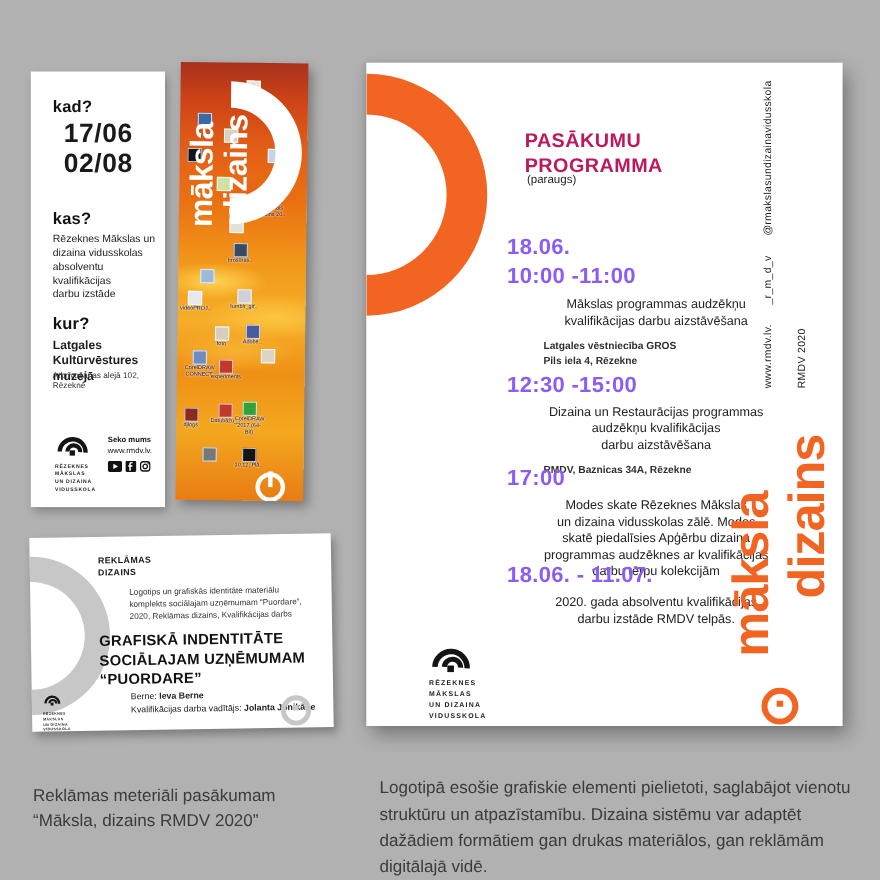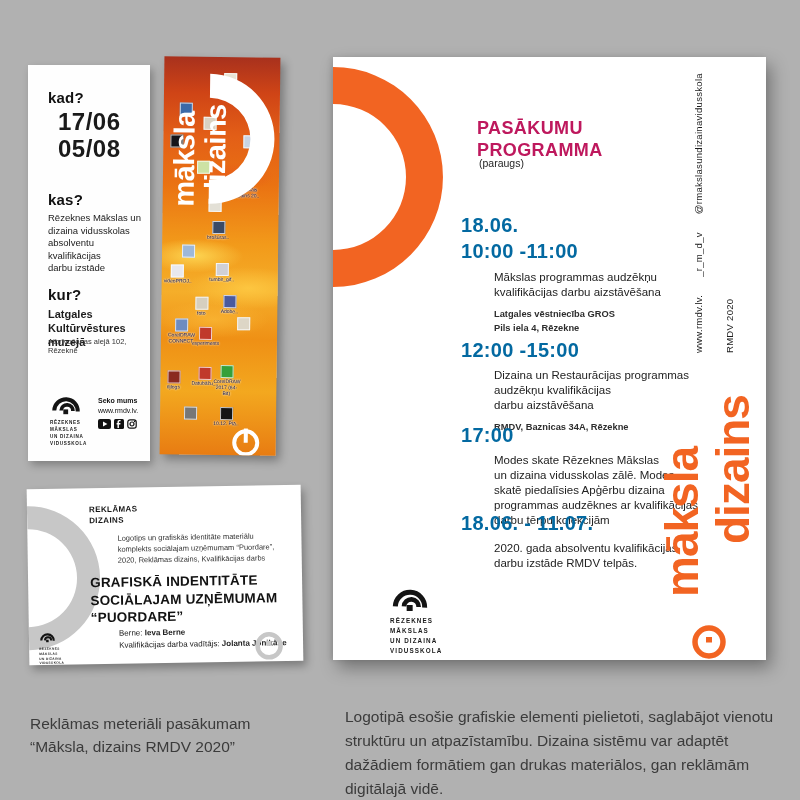--- a/index.html
+++ b/index.html
@@ -50,22 +50,22 @@
   #card-logo{left:10px;top:140px;}
   #card-logo .logo-text{font-size:3.2px;letter-spacing:.4px;line-height:1.5;}
 
   
   #poster{left:333px;top:57px;width:433px;height:603px;background:#fff;overflow:hidden;
     box-shadow:5px 8px 16px rgba(0,0,0,.34), -2px 0 5px rgba(0,0,0,.10);}
   #poster-title{left:144px;top:61px;font-size:18px;font-weight:700;color:#be185d;
     line-height:1.2;letter-spacing:.4px;}
   #poster-subtitle{left:146px;top:100px;font-size:10.5px;color:#1e1e1e;}
   .sec{position:absolute;left:128px;width:252px;}
-  .sec .t{font-size:20px;font-weight:700;color:#0369a1;line-height:1.32;letter-spacing:.3px;}
-  .sec .b{margin:5px 0 0 33px;font-size:11.5px;line-height:1.3;color:#222;width:205px;}
+  .sec .t{font-size:20px;font-weight:700;color:#8b5cf6;line-height:1.32;letter-spacing:.3px;}
+  .sec .b{margin:5px 0 0 33px;font-size:11.5px;line-height:1.3;color:#222;width:205px;text-align:center;}
   .sec .v{margin:8px 0 0 33px;font-size:9.3px;font-weight:600;line-height:1.5;color:#2e2e2e;}
   #poster-logo{left:57px;top:525px;}
   #poster-logo .logo-text{font-size:6.3px;letter-spacing:1.1px;line-height:1.6;}
   .vside{transform-origin:0 0;transform:rotate(-90deg);position:absolute;white-space:nowrap;
     font-size:9.5px;color:#1c1c1c;letter-spacing:.3px;}
   #side-links{left:360px;top:296px;} #side-links span{margin-right:18px;}
   #side-year{left:391px;top:296px;}
   .p-word{transform-origin:0 0;transform:rotate(-90deg);position:absolute;white-space:nowrap;
     font-size:46px;font-weight:700;color:#f26422;letter-spacing:-1px;}
   #p-word-1{left:322px;top:540px;} #p-word-2{left:373px;top:487px;}
@@ -75,21 +75,21 @@
   #caption-right{left:345px;top:705px;width:452px;font-size:15.5px;color:#3b3b3b;line-height:1.55;}
 </style>
 </head>
 <body>
 
 <div id="stage">
 
   <div id="bookmark-left" class="abs">
     <div id="bm-kad" class="abs q-head">kad?</div>
     <div id="bm-dates" class="abs pre">17/06
-05/08</div>
+02/08</div>
     <div id="bm-kas" class="abs q-head">kas?</div>
     <div id="bm-kas-text" class="abs pre">Rēzeknes Mākslas un
 dizaina vidusskolas
 absolventu kvalifikācijas
 darbu izstāde</div>
     <div id="bm-kur" class="abs q-head">kur?</div>
     <div id="bm-kur-place" class="abs pre">Latgales
 Kultūrvēstures muzejā</div>
     <div id="bm-kur-addr" class="abs">Atbrīvošanas alejā 102, Rēzeknē</div>
 
@@ -264,21 +264,21 @@
     <div id="schedule">
         <div class="sec" style="top: 155px;">
           <div class="t">18.06.</div>
           <div class="t">10:00 -11:00</div>
           <div class="b pre">Mākslas programmas audzēkņu
 kvalifikācijas darbu aizstāvēšana</div>
           <div class="v pre">Latgales vēstniecība GROS
 Pils iela 4, Rēzekne</div>
         </div>
         <div class="sec" style="top: 280px;">
-          <div class="t">12:00 -15:00</div>
+          <div class="t">12:30 -15:00</div>
           <div class="b pre">Dizaina un Restaurācijas programmas
 audzēkņu kvalifikācijas
 darbu aizstāvēšana</div>
           <div class="v pre">RMDV, Baznicas 34A, Rēzekne</div>
         </div>
         <div class="sec" style="top: 365px;">
           <div class="t">17:00</div>
           <div class="b pre">Modes skate Rēzeknes Mākslas
 un dizaina vidusskolas zālē. Modes
 skatē piedalīsies Apģērbu dizaina

